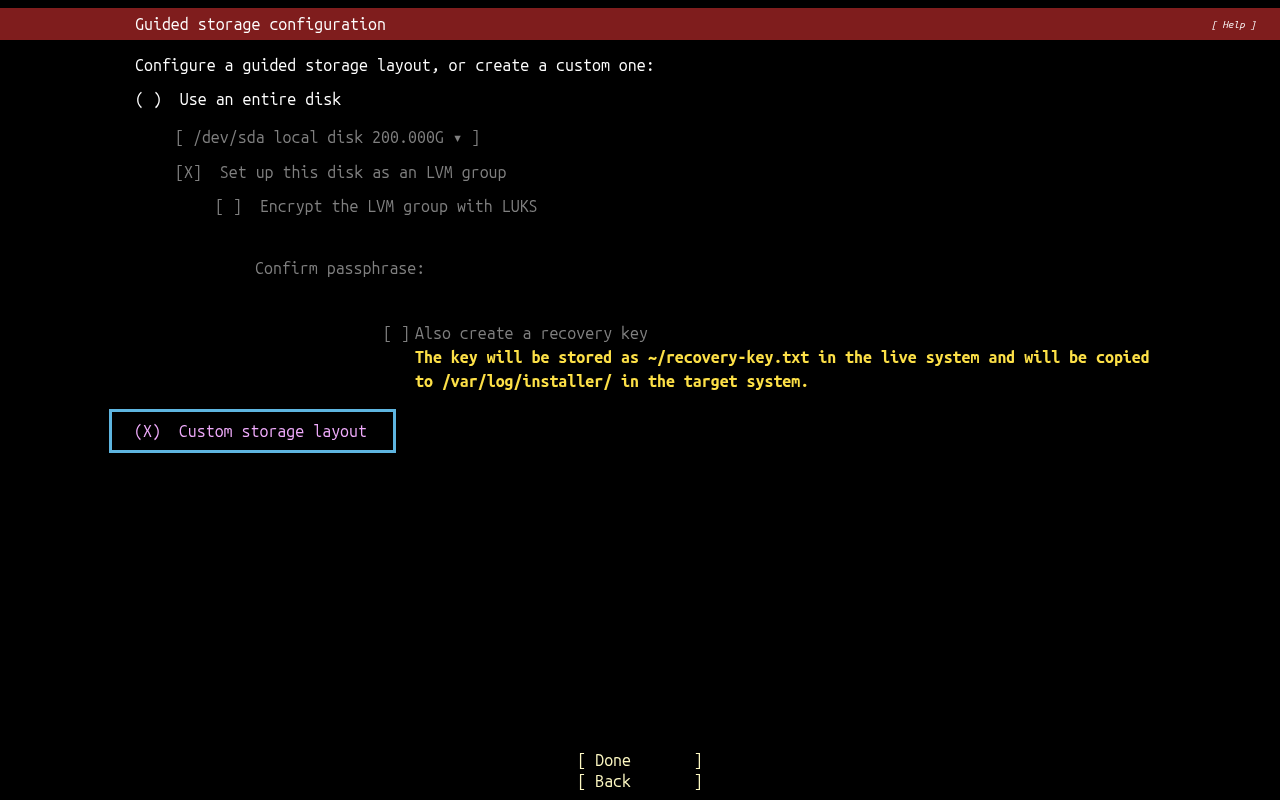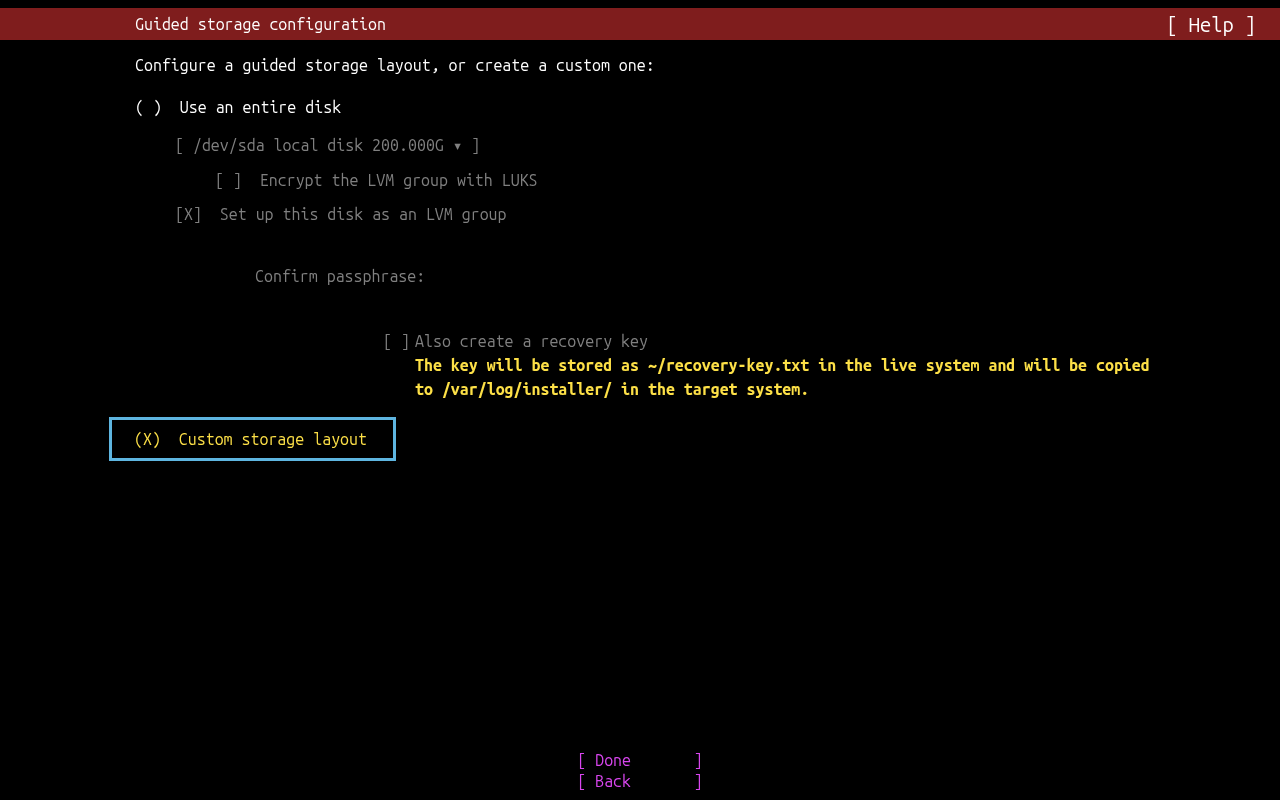--- a/index.html
+++ b/index.html
@@ -29,28 +29,29 @@
       display: flex;
       align-items: center;
       justify-content: space-between;
       padding: 0 24px 0 135px;
       color: #ffffff;
     }
     .header-title {
       font-size: 16px;
     }
     .header-help {
-      font-size: 20px;
+      font-size: 10px;
+      font-style: italic;
     }
     .content {
       padding: 16px 0 0 135px;
       color: #ffffff;
     }
     .instruction {
-      margin-bottom: 24px;
+      margin-bottom: 16px;
     }
     .option-row {
       color: #ffffff;
       margin-bottom: 20px;
     }
     .sub-option {
       color: #808080;
       margin-bottom: 16px;
       margin-top: 12px;
     }
@@ -67,29 +68,29 @@
       padding-left: 120px;
     }
     .selected-container {
       margin-top: 16px;
     }
     .selected-option {
       display: inline-block;
       border: 3px solid #5eb5e0;
       padding: 10px 26px 10px 22px;
       margin-left: -26px;
-      color: #fde047;
+      color: #f0abfc;
     }
     .footer {
       position: absolute;
       bottom: 8px;
       left: 0;
       width: 100%;
       text-align: center;
-      color: #d946ef;
+      color: #fef9c3;
       line-height: 1.3;
     }
     .footer-btn {
       display: inline-block;
       white-space: pre;
     }
     .multiline {
       line-height: 1.5;
     }
     .recovery-text {
@@ -109,26 +110,26 @@
 
 <div class="content">
   <div class="instruction">Configure a guided storage layout, or create a custom one:</div>
 
   <div class="option-row">
     <span>( )</span>&nbsp;&nbsp;<span>Use an entire disk</span>
   </div>
 
   <div class="sub-option indent-1">[ /dev/sda local disk 200.000G ▾ ]</div>
 
+  <div class="sub-option indent-1">
+    <span>[X]</span>&nbsp;&nbsp;<span>Set up this disk as an LVM group</span>
+  </div>
+
   <div class="sub-option indent-3">
     <span>[ ]</span>&nbsp;&nbsp;<span>Encrypt the LVM group with LUKS</span>
-  </div>
-
-  <div class="sub-option indent-1">
-    <span>[X]</span>&nbsp;&nbsp;<span>Set up this disk as an LVM group</span>
   </div>
 
   <div style="height:16px;"></div>
   <div class="sub-option indent-label-2">Confirm passphrase:</div>
   <div style="height:16px;"></div>
 
   <div class="sub-option multiline">
     <div style="display:flex;">
       <div style="width:248px; flex-shrink:0; text-align:left; padding-left:248px; box-sizing:content-box; width:auto;">
         <span style="display:inline-block; width:32px;">[ ]</span>

